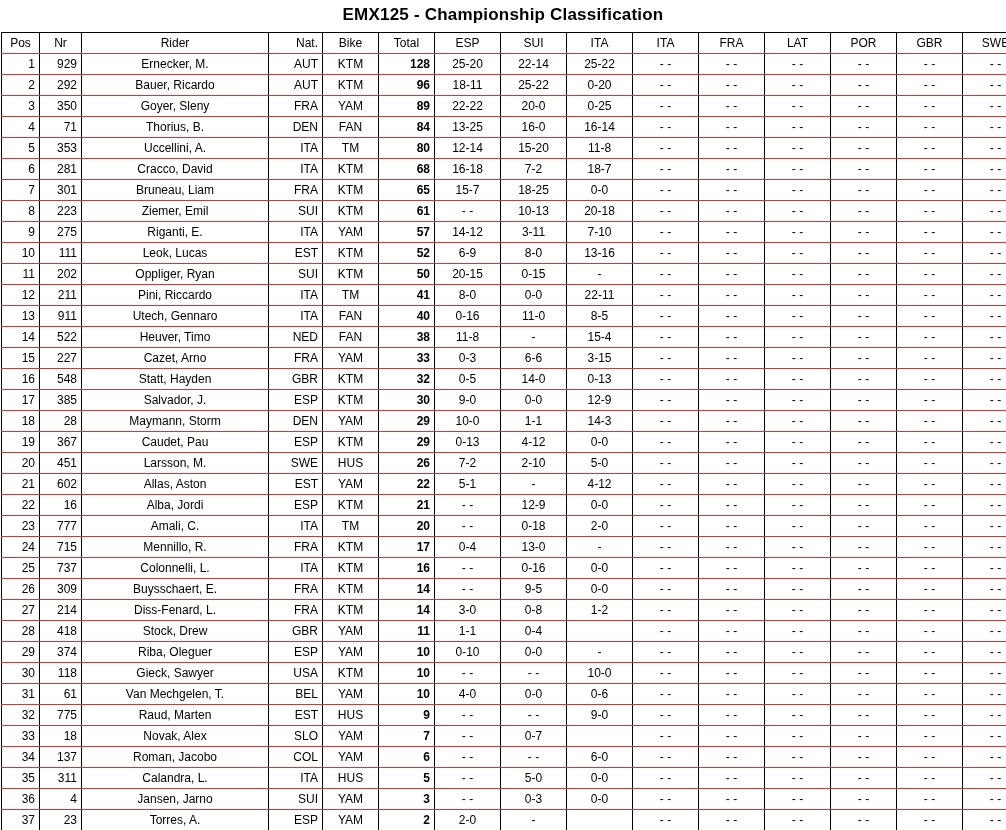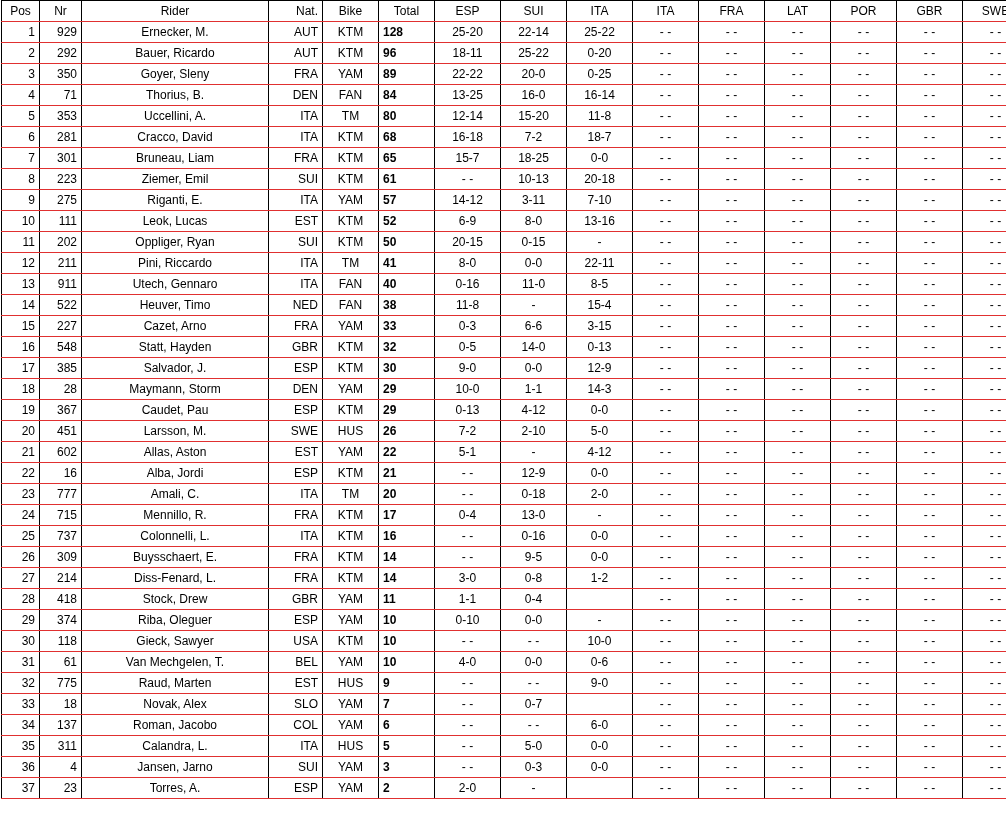--- a/index.html
+++ b/index.html
@@ -50,39 +50,40 @@
     border-bottom: 1px solid #e03030;
     font-weight: normal;
     font-size: 12px;
   }
   
   .c-pos   { text-align: right; }
   .c-nr    { text-align: right; }
   .c-rider { text-align: center; }
   .c-nat   { text-align: right; }
   .c-bike  { text-align: center; }
-  .c-total { text-align: left; font-weight: bold; }
+  .c-total { text-align: right; font-weight: bold; }
   .c-round { text-align: center; }
 
   thead .c-pos, thead .c-nr, thead .c-rider { text-align: center; }
   thead .c-total { text-align: center; font-weight: bold; }
 
   
   col.w-pos   { width: 38px; }
   col.w-nr    { width: 42px; }
   col.w-rider { width: 187px; }
   col.w-nat   { width: 54px; }
   col.w-bike  { width: 56px; }
   col.w-total { width: 56px; }
   col.w-round { width: 66px; }
 </style>
 </head>
 <body>
 
 <div class="page">
+  <div class="title">EMX125 - Championship Classification</div>
 
   <table class="standings">
     <colgroup>
       <col class="w-pos">
         <col class="w-nr">
         <col class="w-rider">
         <col class="w-nat">
         <col class="w-bike">
         <col class="w-total">
       <col class="w-round">

